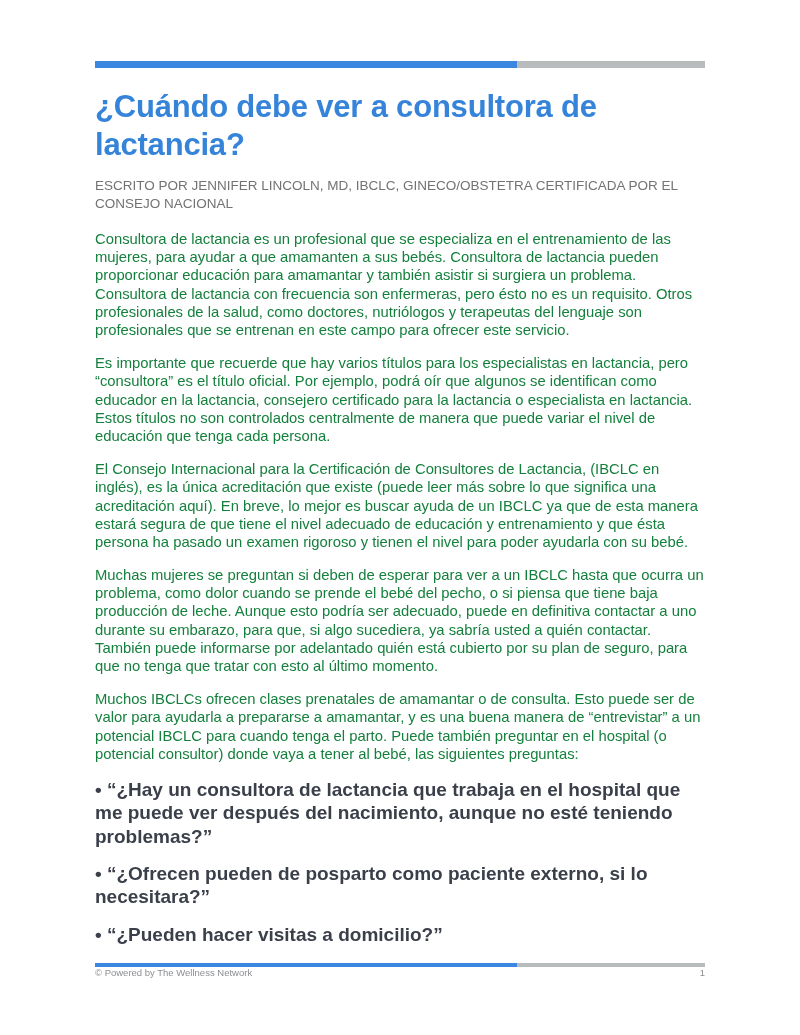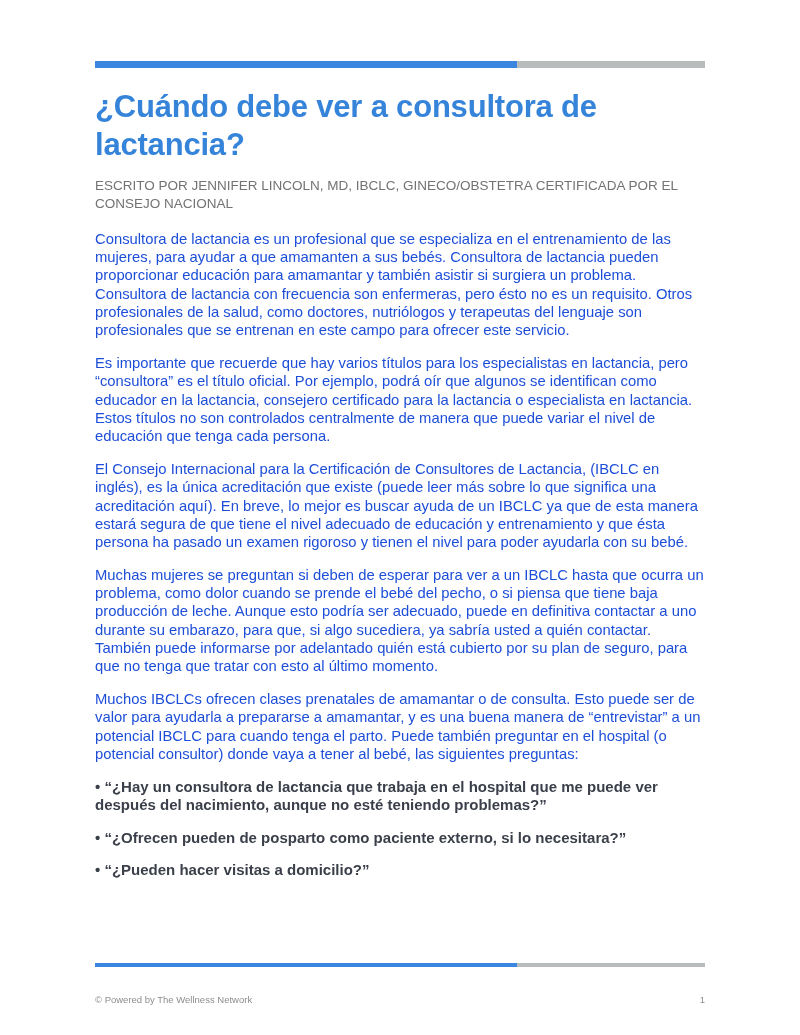--- a/index.html
+++ b/index.html
@@ -38,43 +38,43 @@
     letter-spacing: -0.2px;
     margin-bottom: 13px;
   }
   p.byline {
     color: #737373;
     font-size: 13.5px;
     line-height: 1.35;
     margin-bottom: 17px;
   }
   p.para {
-    color: #1d4ed8;
+    color: #15803d;
     font-size: 14.8px;
     line-height: 1.23;
     margin-bottom: 15px;
   }
   p.bullet {
     color: #3a3f4a;
-    font-size: 15px;
+    font-size: 19px;
     line-height: 1.23;
     font-weight: 700;
     margin-bottom: 14px;
   }
   .footer {
     position: absolute;
     left: 95px;
     top: 963px;
     width: 610px;
   }
   .footer-row {
     display: flex;
     justify-content: space-between;
     align-items: baseline;
-    margin-top: 27px;
+    margin-top: 0;
     color: #8b8e92;
     font-size: 9.5px;
   }
 </style>
 </head>
 <body>
 
 <div class="page">
   <div class="content">
 

